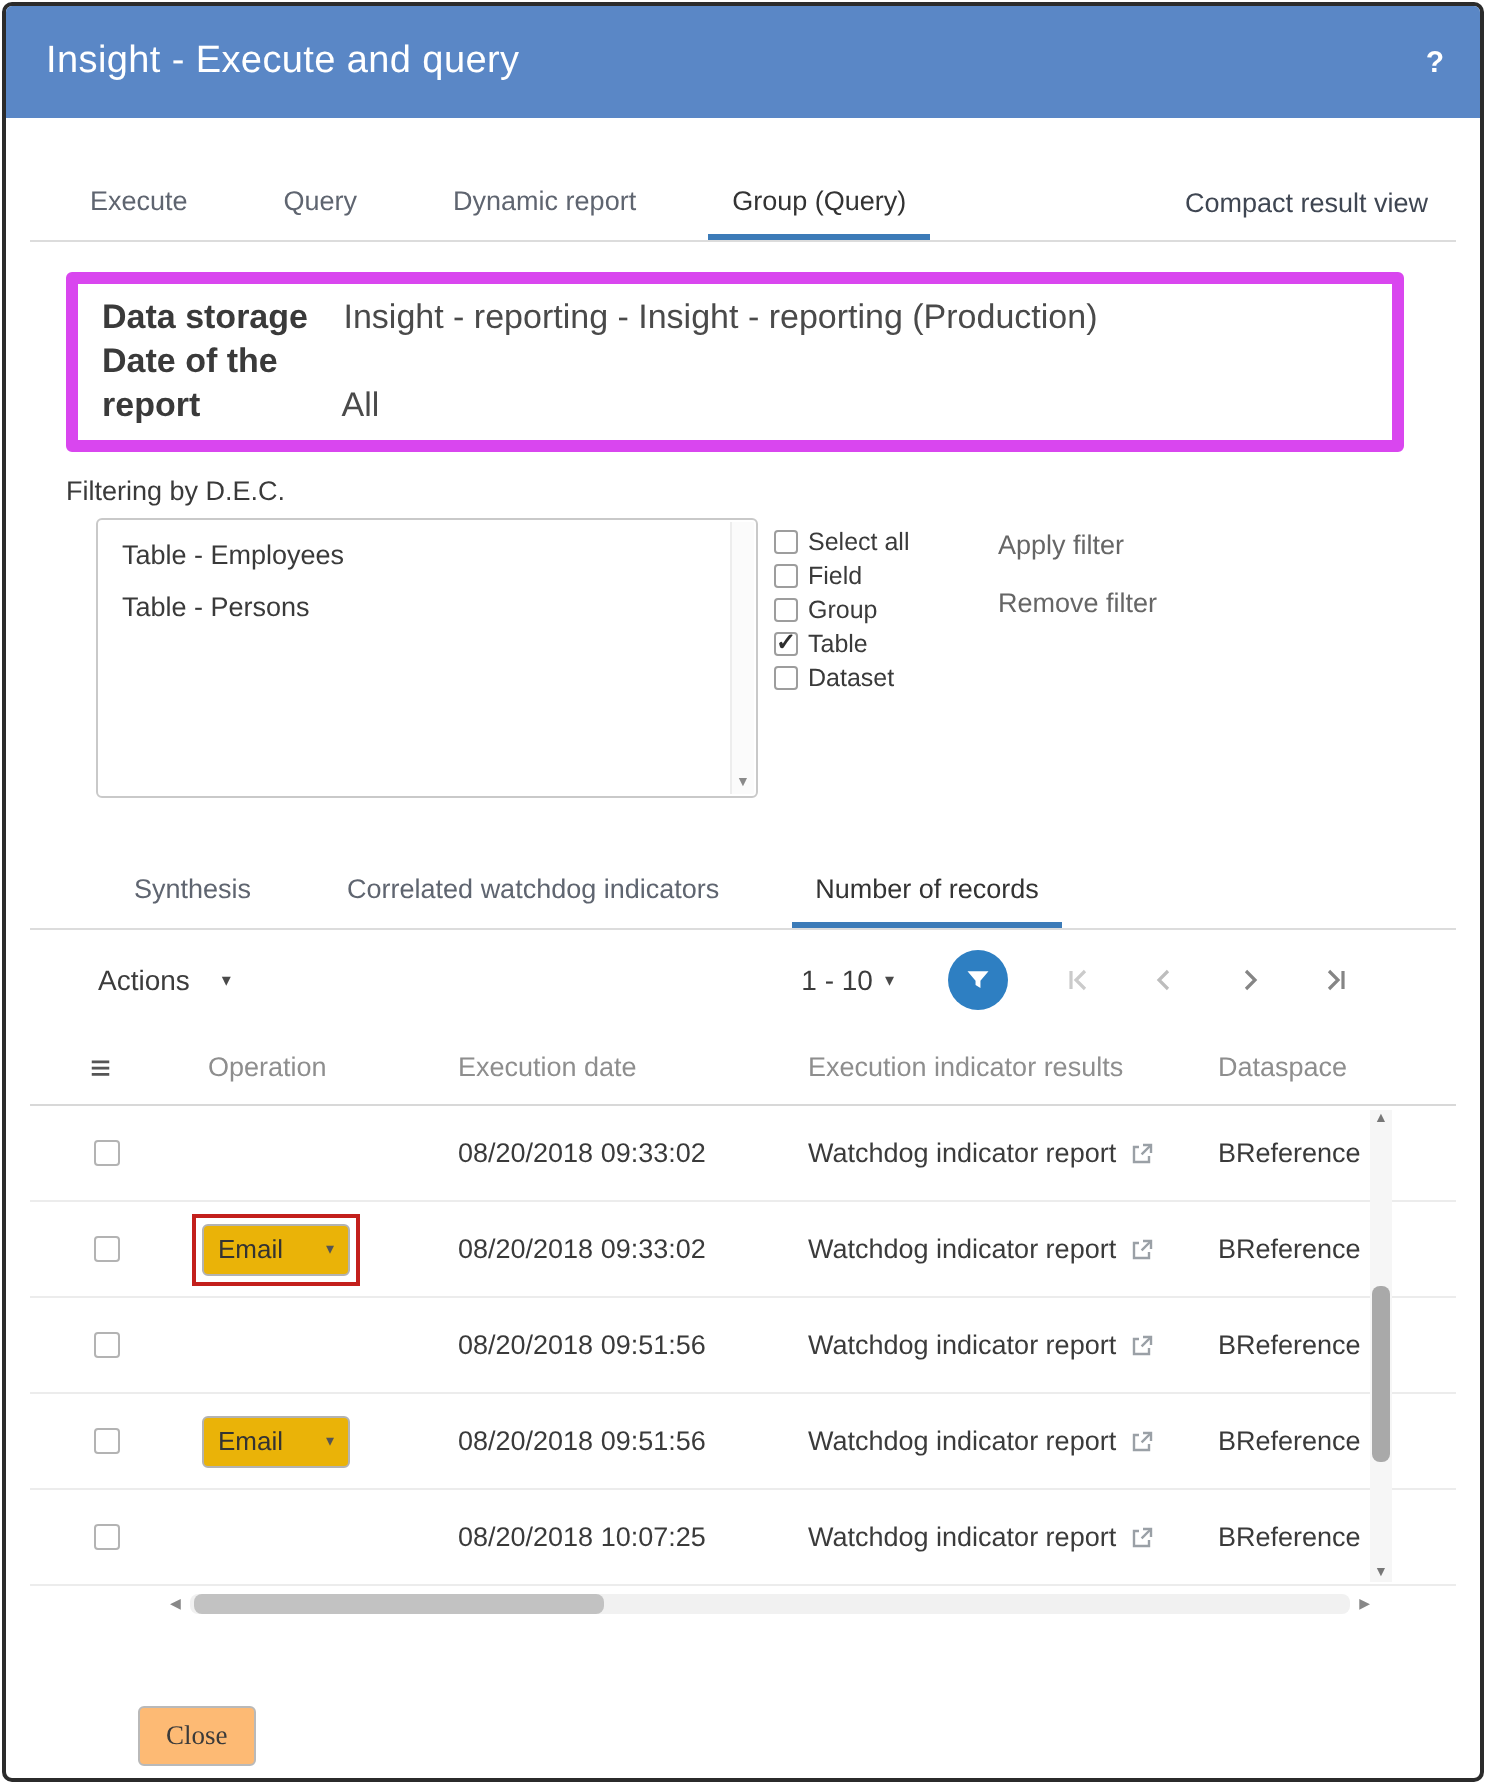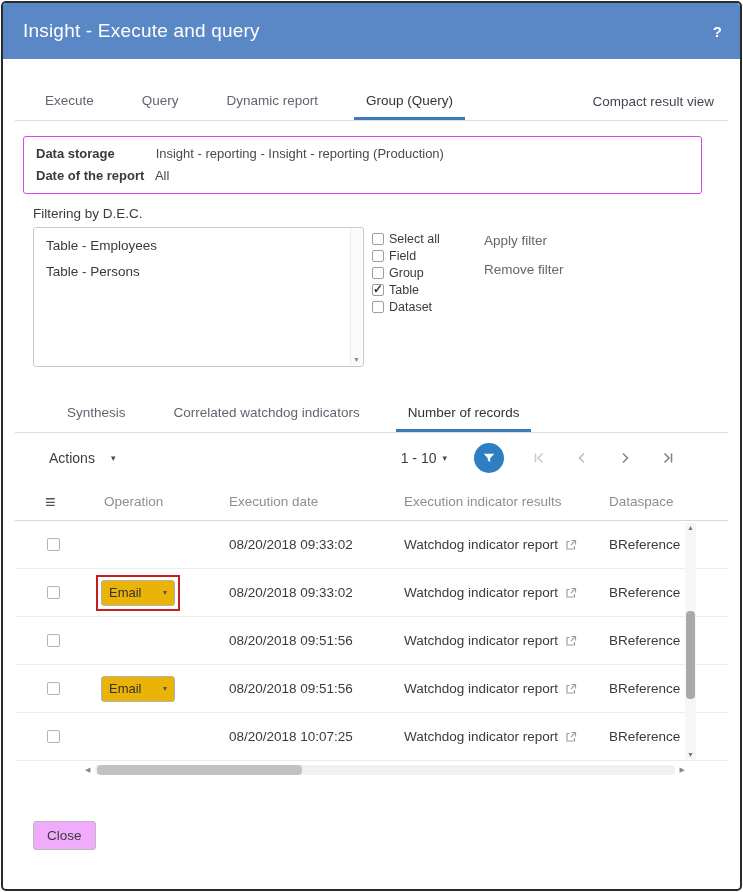--- a/index.html
+++ b/index.html
@@ -26,28 +26,28 @@
     display:flex; align-items:flex-end; border-bottom:1px solid #dcdcdc;
     gap:24px; padding-left:18px; font-size:13.5px; color:#5f6570;
   }
   .top-tabs { margin-top:26px; }
   .result-tabs { margin-top:30px; padding-left:40px; }
   .tab { padding:8px 12px 9px; border-bottom:3px solid transparent; cursor:pointer; white-space:nowrap; }
   .tab.active { color:#333; border-bottom-color:#3c7bb8; }
   .compact-link { margin-left:auto; padding:8px 14px 11px; color:#3f4652; cursor:pointer; }
   
   .summary-box {
-    margin:15px 26px 0 8px; border:1px solid #d946ef; border-radius:3px;
-    padding:6px 12px; font-size:13px; line-height:22px;
+    margin:15px 26px 0 18px; border:6px solid #d946ef; border-radius:3px;
+    padding:6px 12px; font-size:17px; line-height:22px;
   }
   .s-label { display:inline-block; width:116px; font-weight:bold; color:#3a3a3a; }
   .s-value { color:#4a4a4a; }
   
   .filter-title { margin:12px 0 6px 18px; font-size:13.5px; color:#3a3a3a; }
-  .filter-row { display:flex; align-items:flex-start; margin-left:18px; }
+  .filter-row { display:flex; align-items:flex-start; margin-left:33px; }
   .listbox {
     width:331px; height:140px; border:1px solid #c9c9c9; border-radius:3px;
     position:relative; padding:10px 12px; font-size:13.5px; color:#3a3a3a; background:#fff;
   }
   .list-item { cursor:default; }
   .list-item + .list-item { margin-top:11px; }
   .lb-scroll { position:absolute; top:1px; right:1px; bottom:1px; width:12px; background:#fbfbfb; border-left:1px solid #ededed; }
   .lb-down { position:absolute; bottom:2px; left:2px; font-size:7px; color:#8a8a8a; }
   .cb-col { margin-left:8px; width:96px; font-size:12.5px; color:#3a3a3a; padding-top:3px; }
   .cb-row { display:flex; align-items:center; gap:5px; height:17px; cursor:pointer; }
@@ -100,22 +100,22 @@
   .vs-down { position:absolute; bottom:1px; left:2px; font-size:7px; color:#777; }
   .vs-thumb { position:absolute; top:88px; left:1px; width:9px; height:88px; background:#a9a9a9; border-radius:4px; cursor:grab; }
   .hscroll { position:relative; margin-left:70px; width:600px; height:13px; margin-top:3px; }
   .hs-left { position:absolute; left:0; top:2px; font-size:7px; color:#888; cursor:pointer; }
   .hs-right { position:absolute; right:0; top:2px; font-size:7px; color:#888; cursor:pointer; }
   .hs-track { position:absolute; left:10px; right:10px; top:1px; height:10px; background:#f1f1f1; border-radius:4px; }
   .hs-thumb { position:absolute; left:12px; top:1px; width:205px; height:10px; background:#c2c2c2; border-radius:4px; cursor:grab; }
   
   .footer { margin:44px 0 0 18px; }
   .close-btn {
-    padding:6px 13px; font-size:13.5px; color:#3a3a3a; background:#f0abfc;
-    border:1px solid #b9b9b9; border-radius:3px; font-family:Liberation Sans, sans-serif; cursor:pointer;
+    padding:6px 13px; font-size:13.5px; color:#3a3a3a; background:#fdba74;
+    border:1px solid #b9b9b9; border-radius:3px; font-family:Liberation Serif, serif; cursor:pointer;margin-left:36px;
   }
 </style>
 </head>
 <body>
 
 <div class="dialog">
 
   <div class="hdr">
     <span class="hdr-title">Insight - Execute and query</span>
     <span class="hdr-help">?</span>

